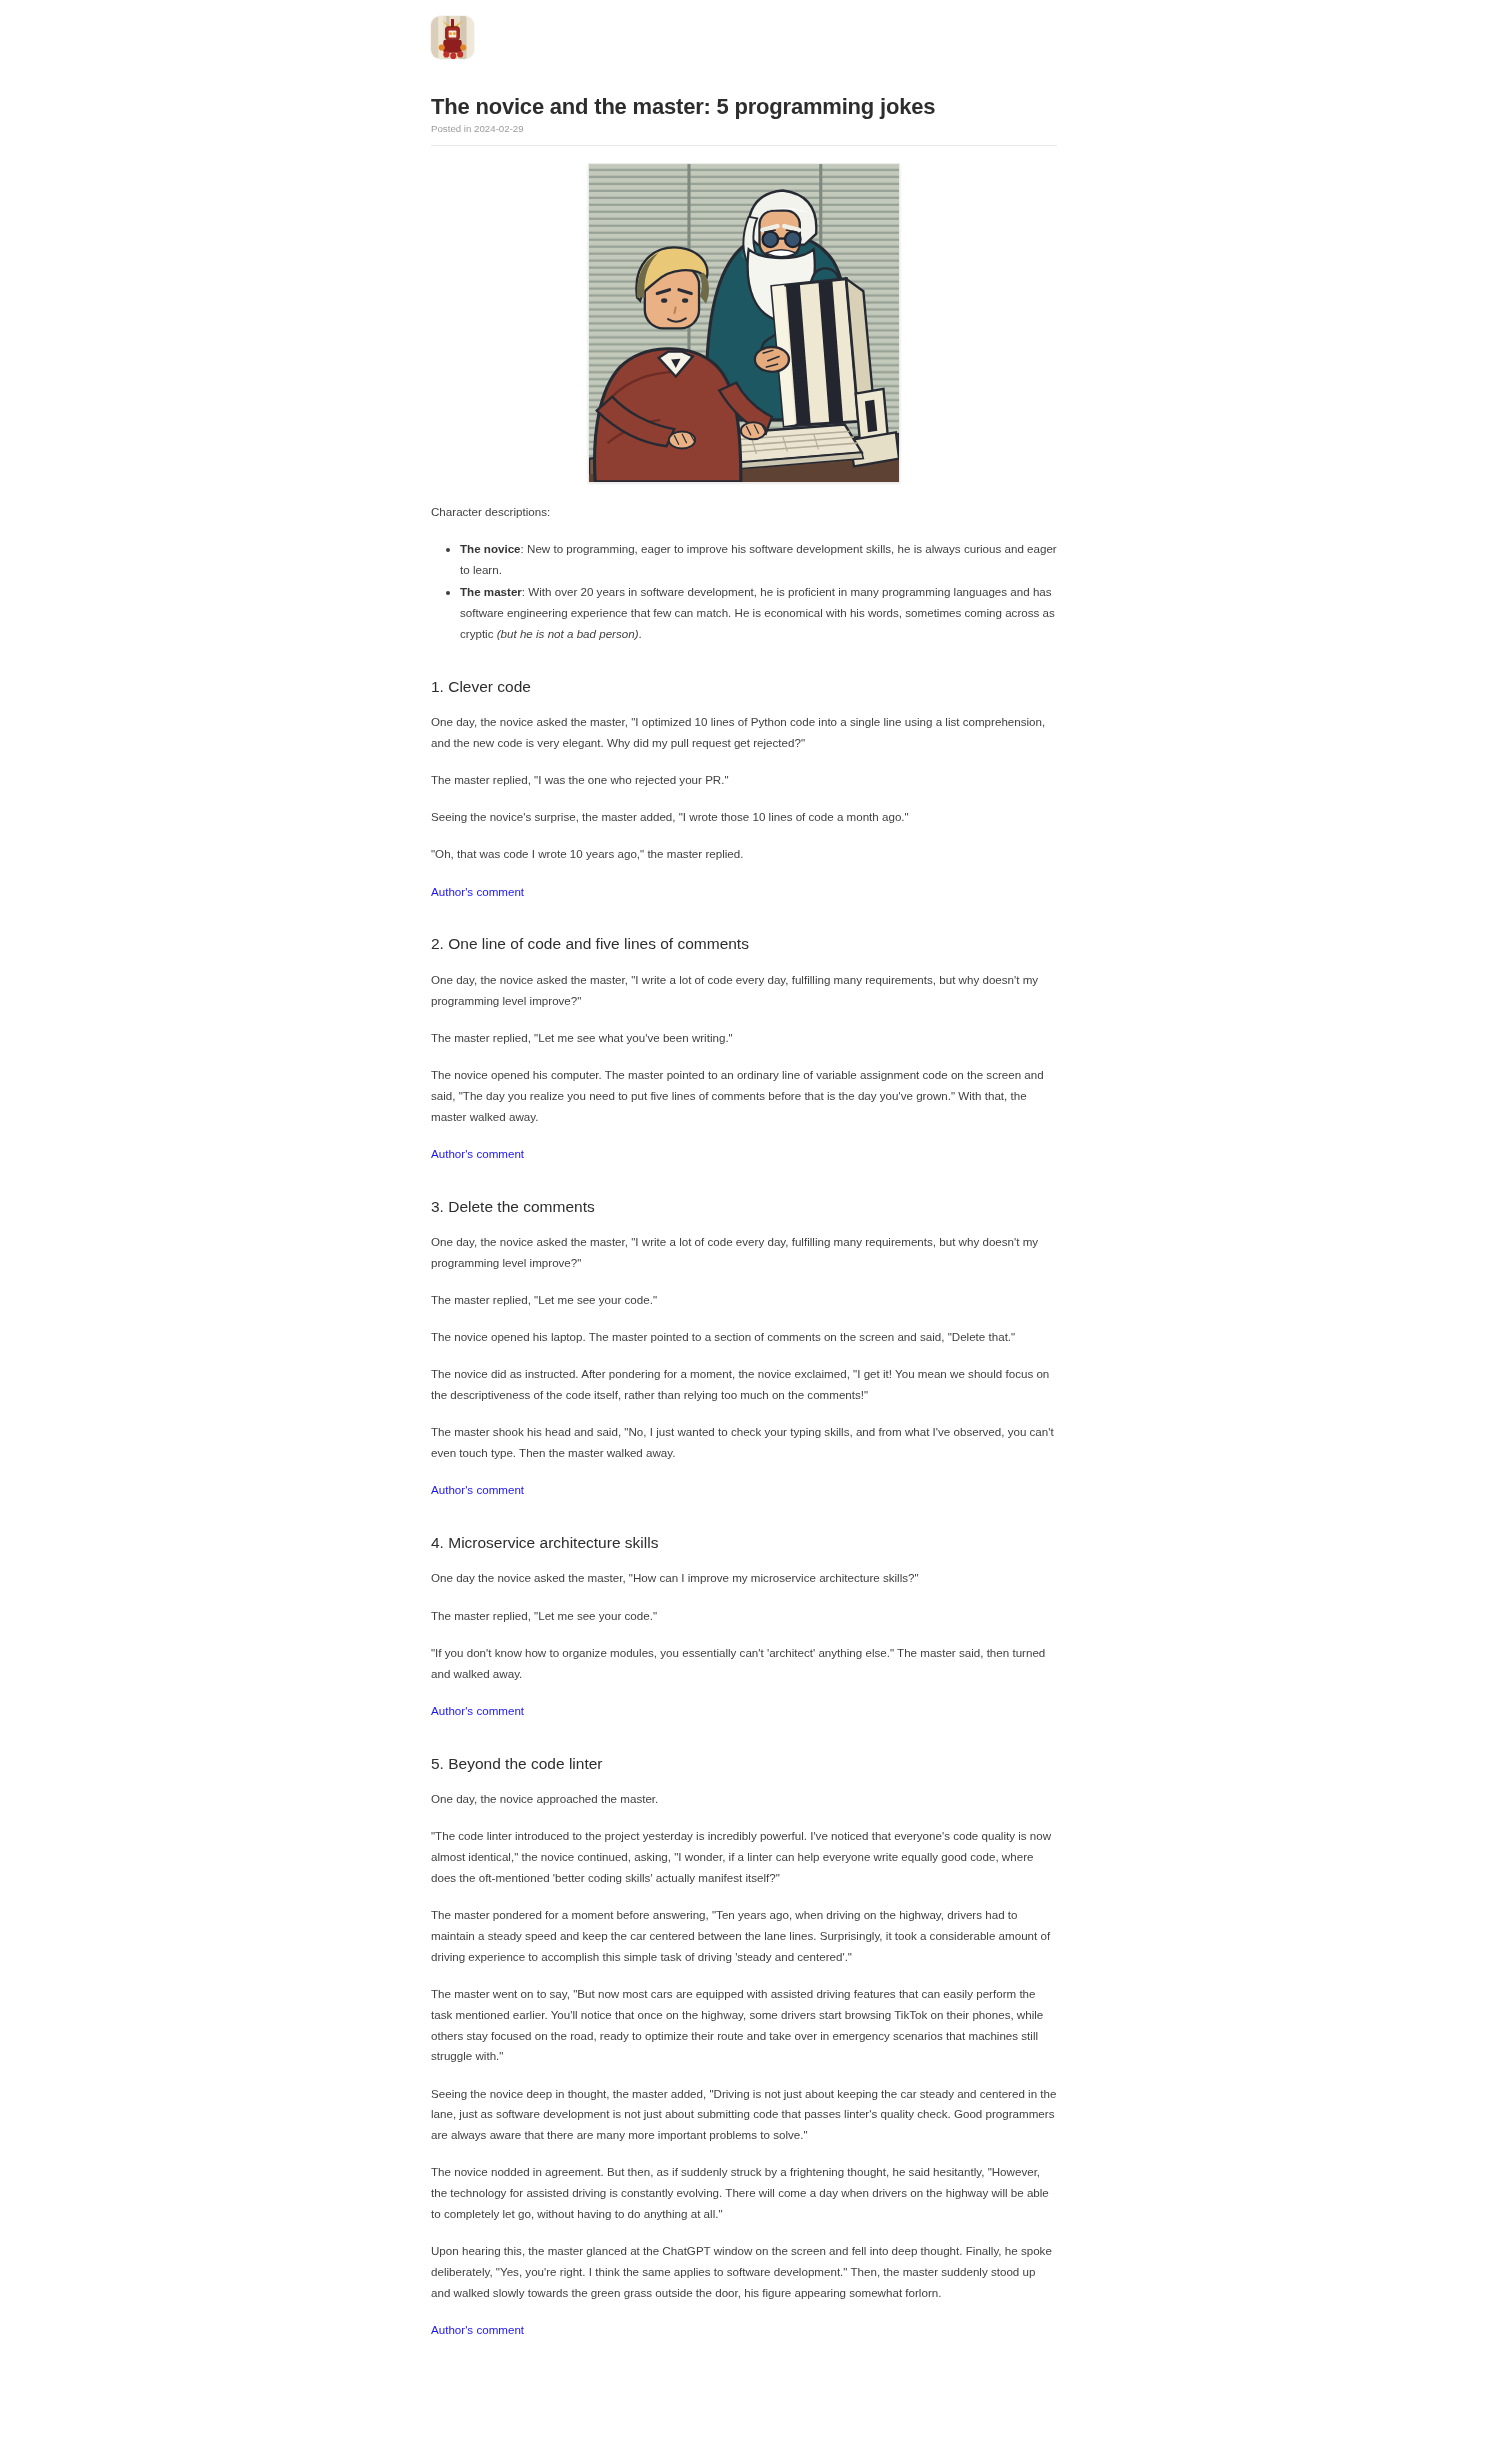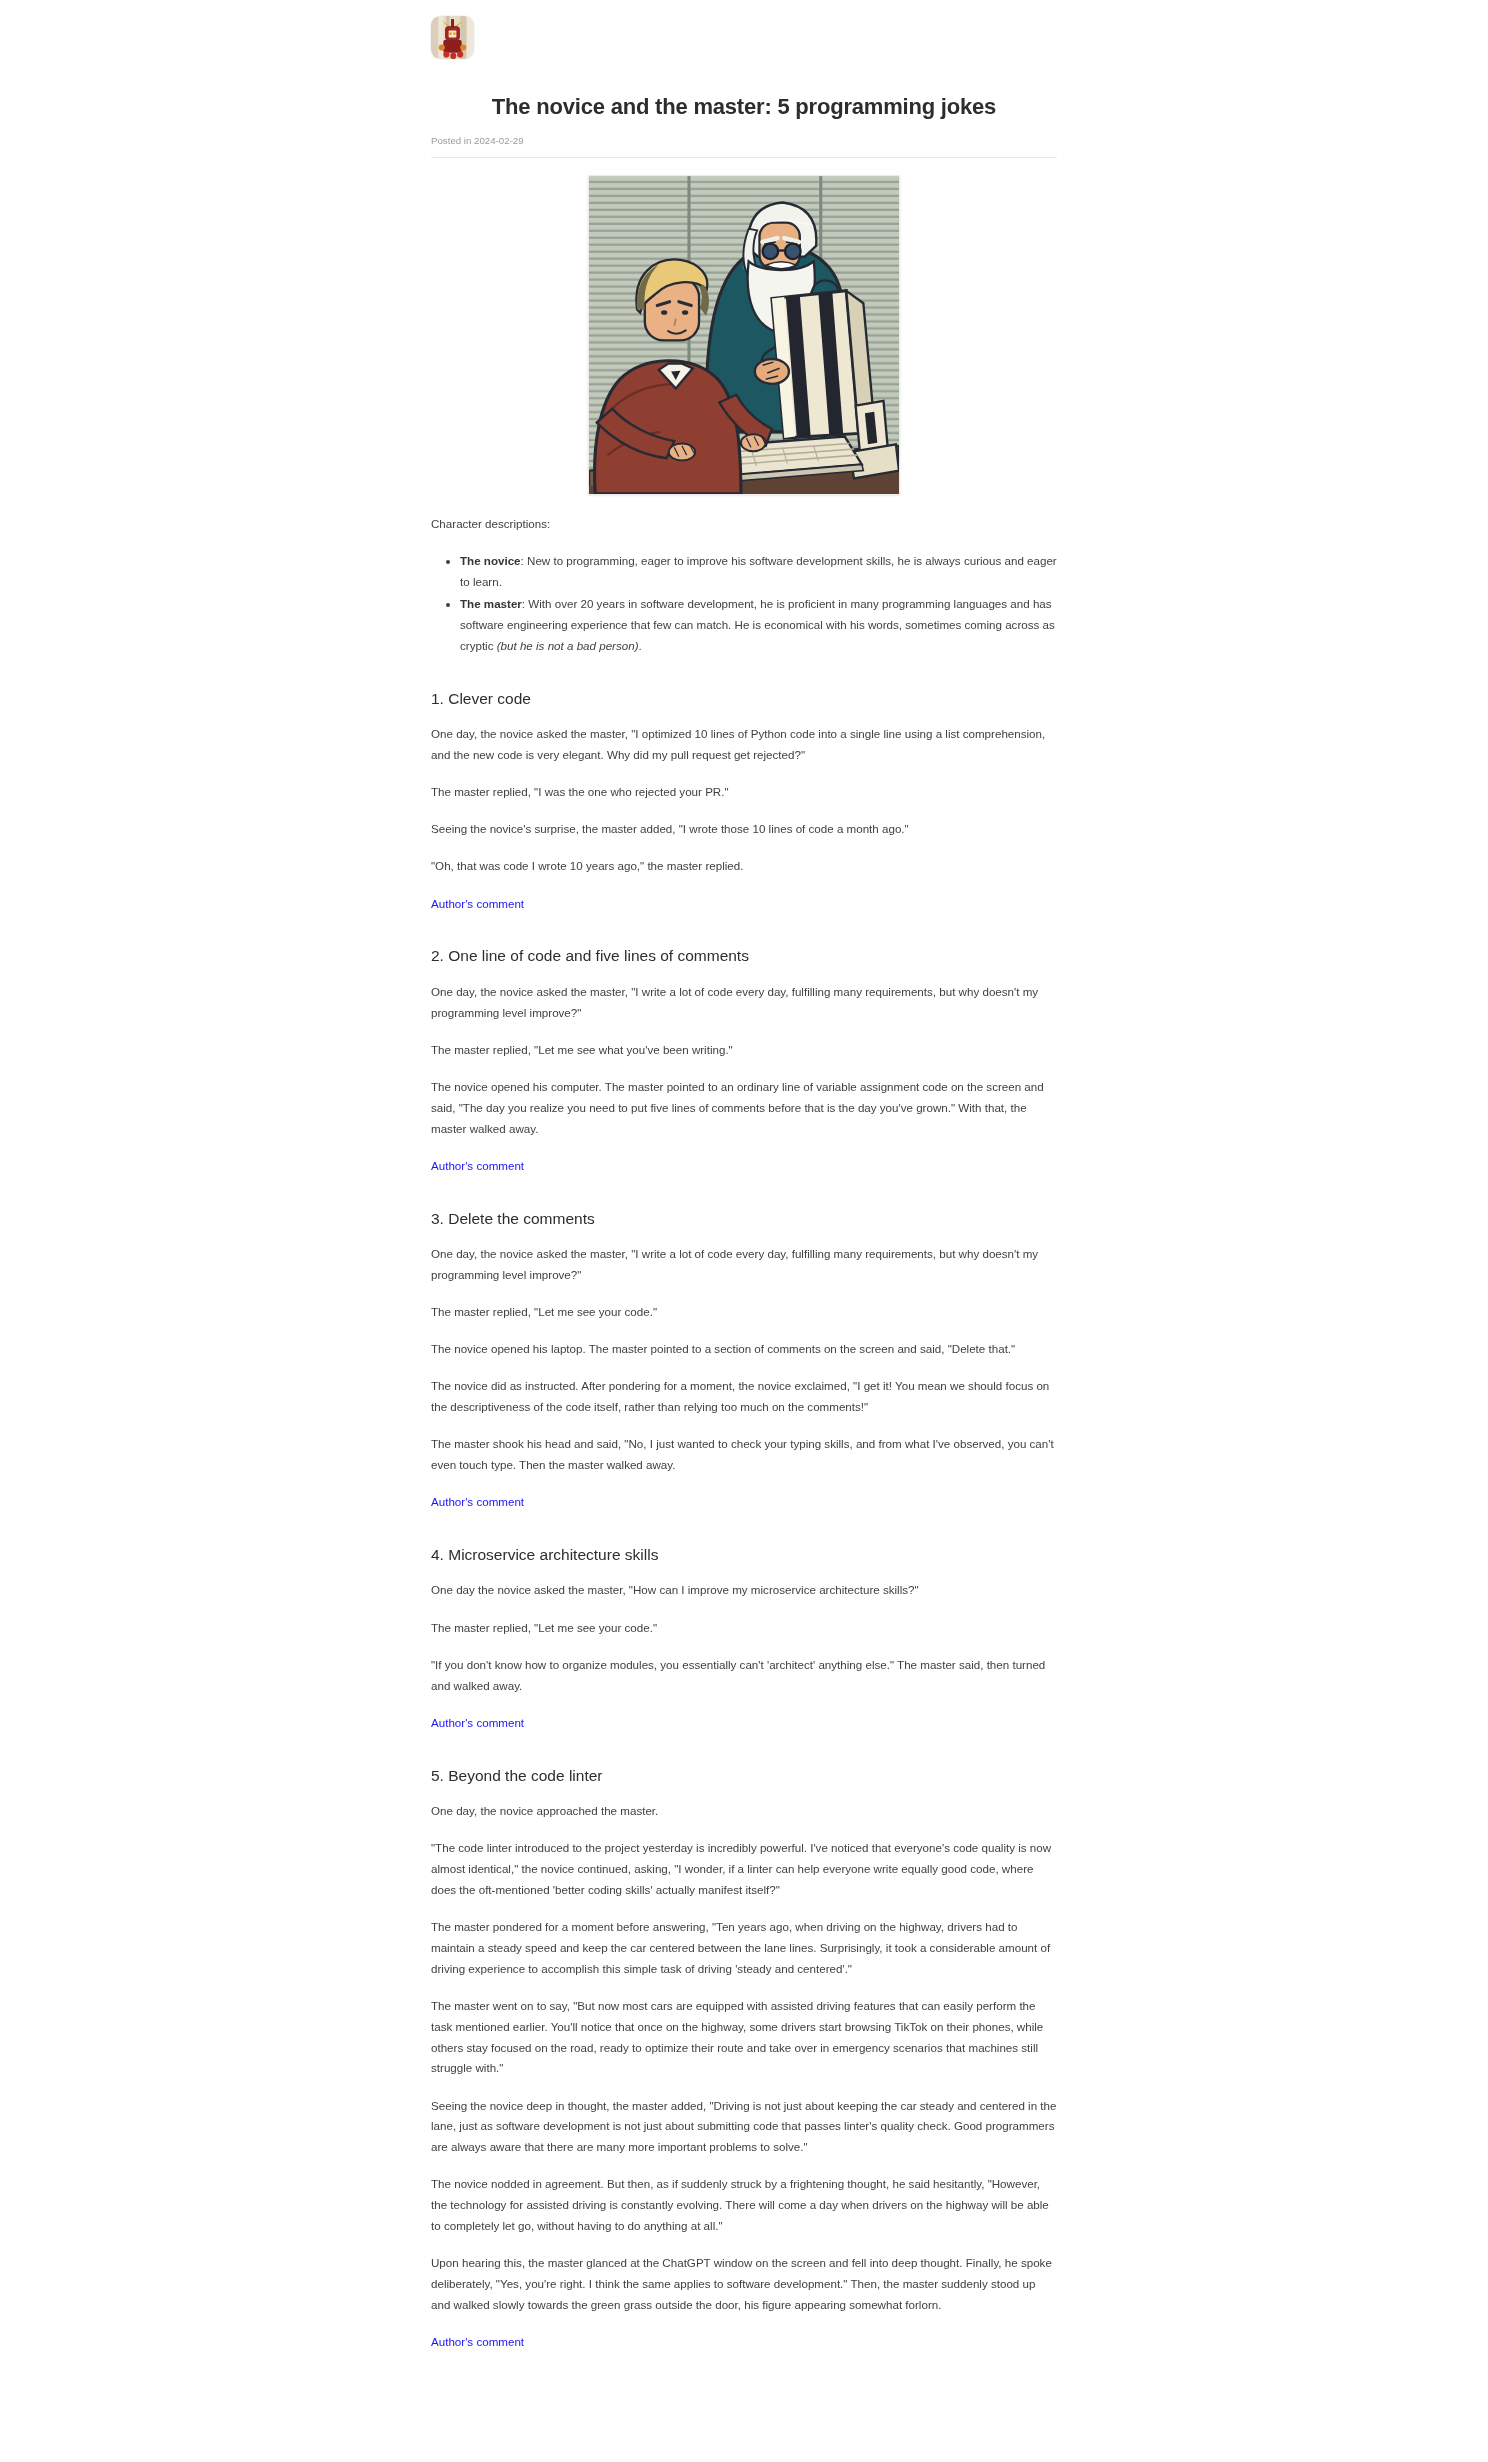--- a/index.html
+++ b/index.html
@@ -4,22 +4,22 @@
 <style>
   html,body{margin:0;padding:0;background:#ffffff;color:#3f3f3f;
     font-family:"Liberation Sans",sans-serif;}
   .container{width:626px;margin:0 auto;}
   
   .site-header{padding-top:16.3px;}
   .logo{width:43px;height:43px;border-radius:9.3px;overflow:hidden;display:block;cursor:pointer;
     box-shadow:0 0 0 0.8px rgba(0,0,0,.05);}
   .logo svg{display:block;}
   
-  h1.post-title{font-size:22px;line-height:1.25;color:#2d2d2d;margin:34px 0 0;font-weight:700;letter-spacing:-0.2px;text-align:center;}
-  .post-meta{font-size:9.7px;color:#9b9b9b;margin-top:14px;}
+  h1.post-title{font-size:22px;line-height:1.25;color:#2d2d2d;margin:34px 0 0;font-weight:700;letter-spacing:-0.2px;}
+  .post-meta{font-size:9.7px;color:#9b9b9b;margin-top:2px;}
   hr.divider{border:0;border-top:0.8px solid #e9e9e9;margin:11.6px 0 0;}
   figure.hero{margin:17px 0 4.7px;text-align:center;}
   .hero-frame{display:inline-block;border:0.8px solid #ececec;box-shadow:0 0.8px 2.3px rgba(0,0,0,.12);font-size:0;}
   p{font-size:11.6px;line-height:1.8;margin:16.3px 0;}
   ul.char-list{margin:16.3px 0;padding-left:29px;}
   ul.char-list li{font-size:11.6px;line-height:1.8;margin:0 0 1.6px;}
   ul.char-list strong{color:#353535;margin-top:32px;}
   h2.section-heading{font-size:15.5px;color:#2d2d2d;margin:33px 0 0;font-weight:400;}
   a.author-link{color:#1c16f3;text-decoration:none;cursor:pointer;}
   code.inline-code{font-family:"DejaVu Sans Mono",monospace;font-size:9.7px;color:#d13a5f;

